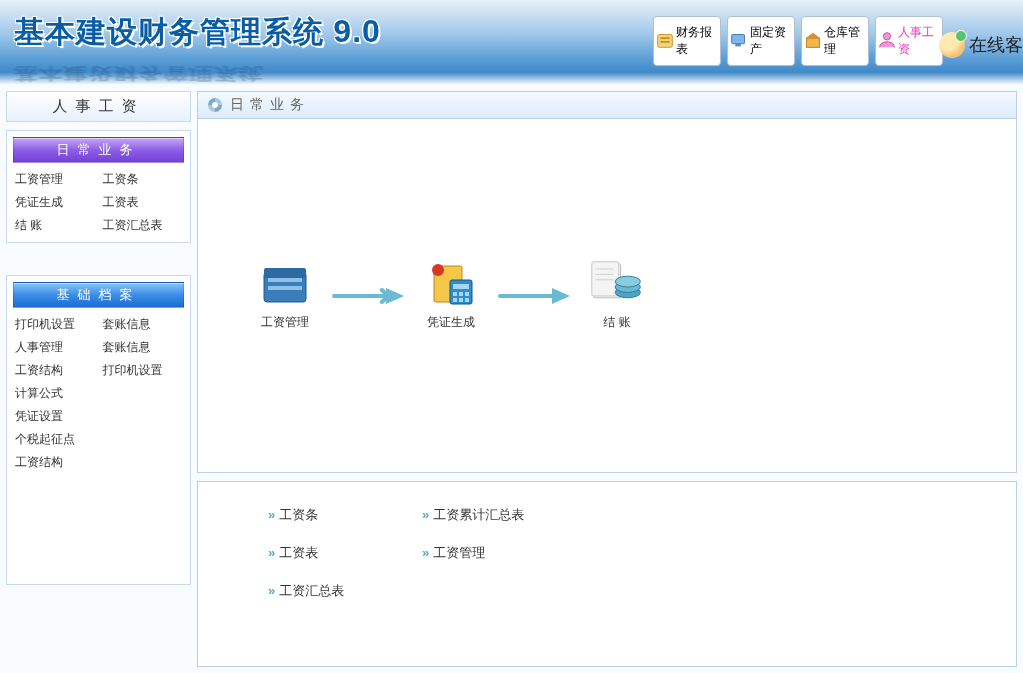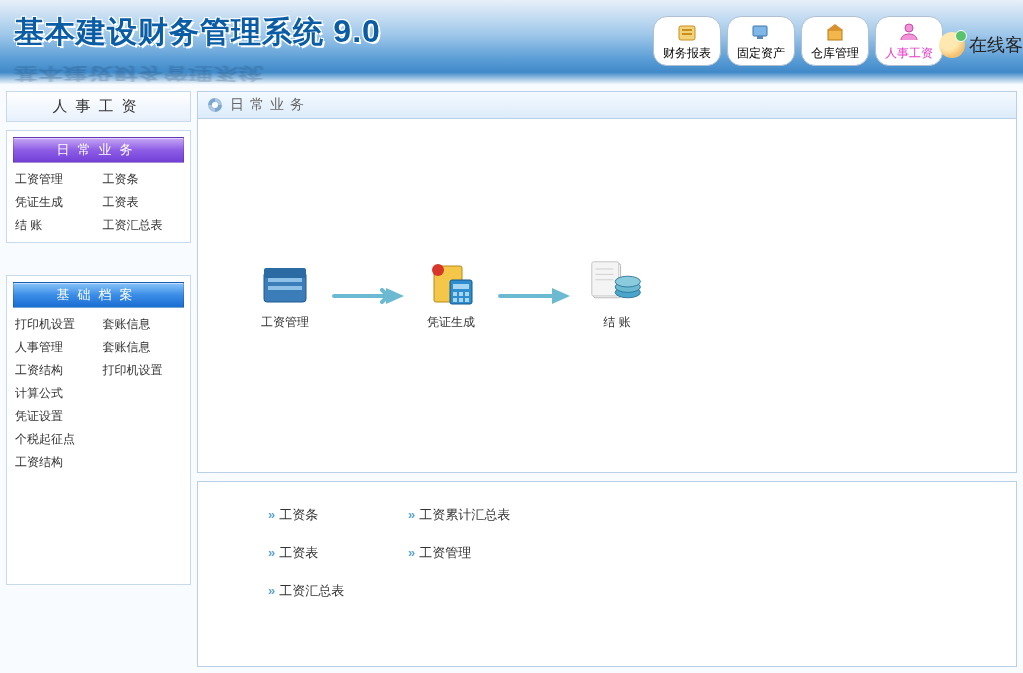--- a/index.html
+++ b/index.html
@@ -29,23 +29,23 @@
     letter-spacing: 1px;
     transform: scaleY(-0.7);
     filter: blur(1px);
   }
   .top-buttons {
     position: absolute; right: 80px; top: 16px;
     display: flex; gap: 6px;
   }
   .top-btn {
     width: 68px; height: 50px;
-    border: 1px solid #b0c0d0; border-radius: 14px;
+    border: 1px solid #b0c0d0; border-radius: 4px;
     background: #fff;
-    display: flex; flex-direction: column; align-items: center; justify-content: center;
+    display: flex; flex-direction: row; align-items: center; justify-content: center;
     cursor: pointer; font-size: 12px;
     box-shadow: inset 0 0 0 1px rgba(255,255,255,0.8);
   }
   .top-btn.active { color: #e838c7; }
   .top-btn-icon { width: 24px; height: 22px; margin-bottom: 2px; display: flex; align-items: center; justify-content: center; }
   .online-status {
     position: absolute; right: 0; top: 32px;
     display: flex; align-items: center; gap: 4px;
     font-size: 18px; color: #222;
   }
@@ -151,21 +151,21 @@
     width: 72px; height: 16px; position: relative;
   }
   .flow-arrow svg { width: 100%; height: 100%; }
   
   
   .panel.bottom { height: 186px; }
   .links-area {
     padding: 24px 0 0 70px;
     display: grid;
     grid-template-columns: 130px 180px;
-    gap: 20px 10px;
+    gap: 20px 24px;
   }
   .link-item {
     font-size: 13px; color: #333;
     cursor: pointer;
   }
   .link-item .raquo { color: #5aa4d8; font-weight: bold; margin-right: 4px; }
 </style>
 </head>
 <body>
 

